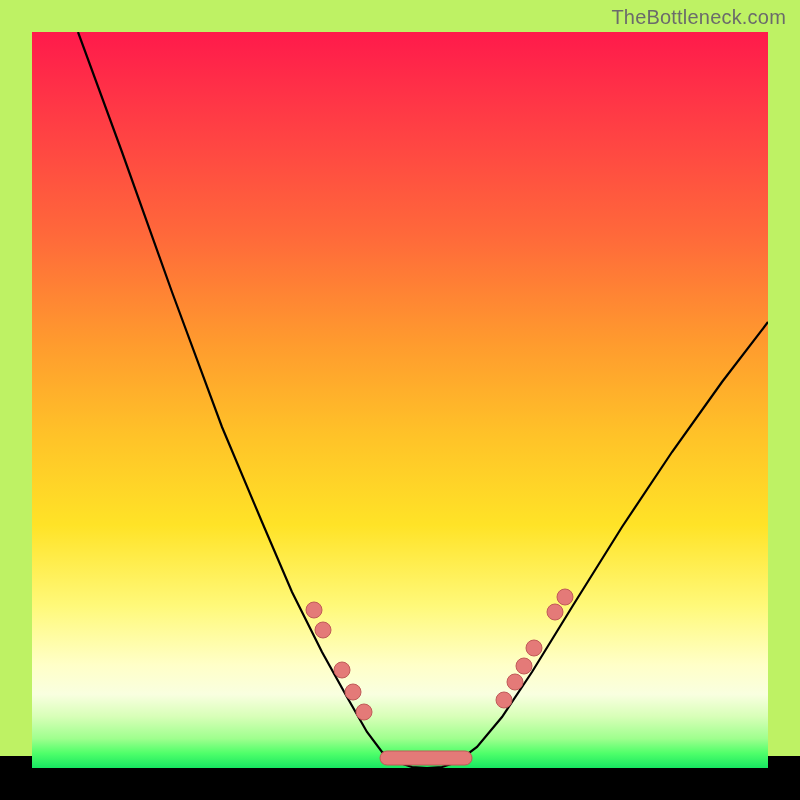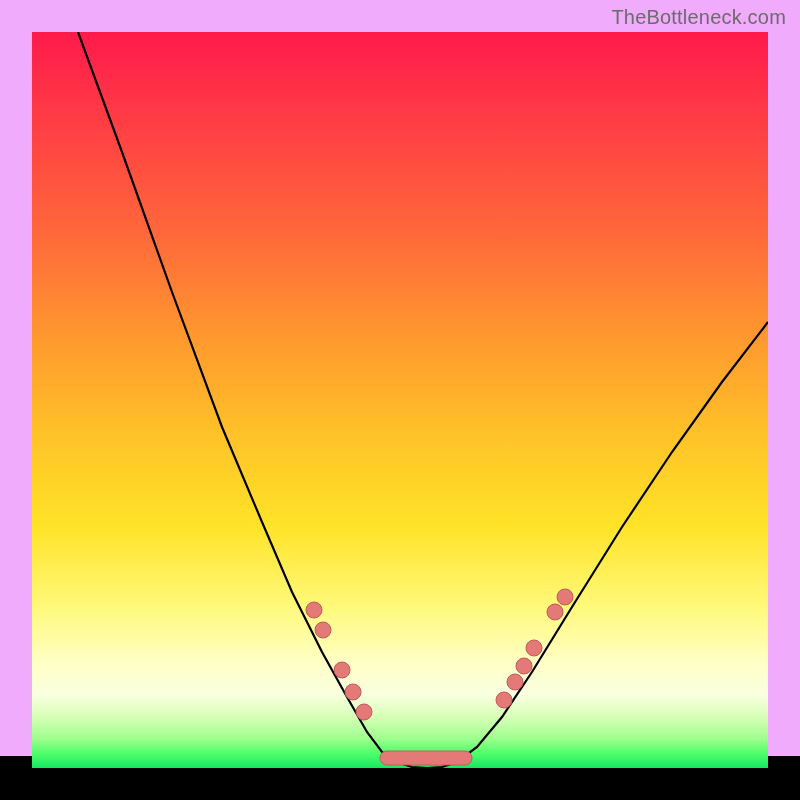--- a/index.html
+++ b/index.html
@@ -8,21 +8,21 @@
     width: 800px;
     height: 800px;
     overflow: hidden;
     background: #000;
     font-family: Arial, Helvetica, sans-serif;
   }
   .frame {
     position: relative;
     width: 800px;
     height: 756px;
-    background: #f0abfc;
+    background: #bef264;
   }
   .plot-area {
     position: absolute;
     left: 32px;
     top: 32px;
     width: 736px;
     height: 736px;
     
     background: linear-gradient(
       to bottom,

